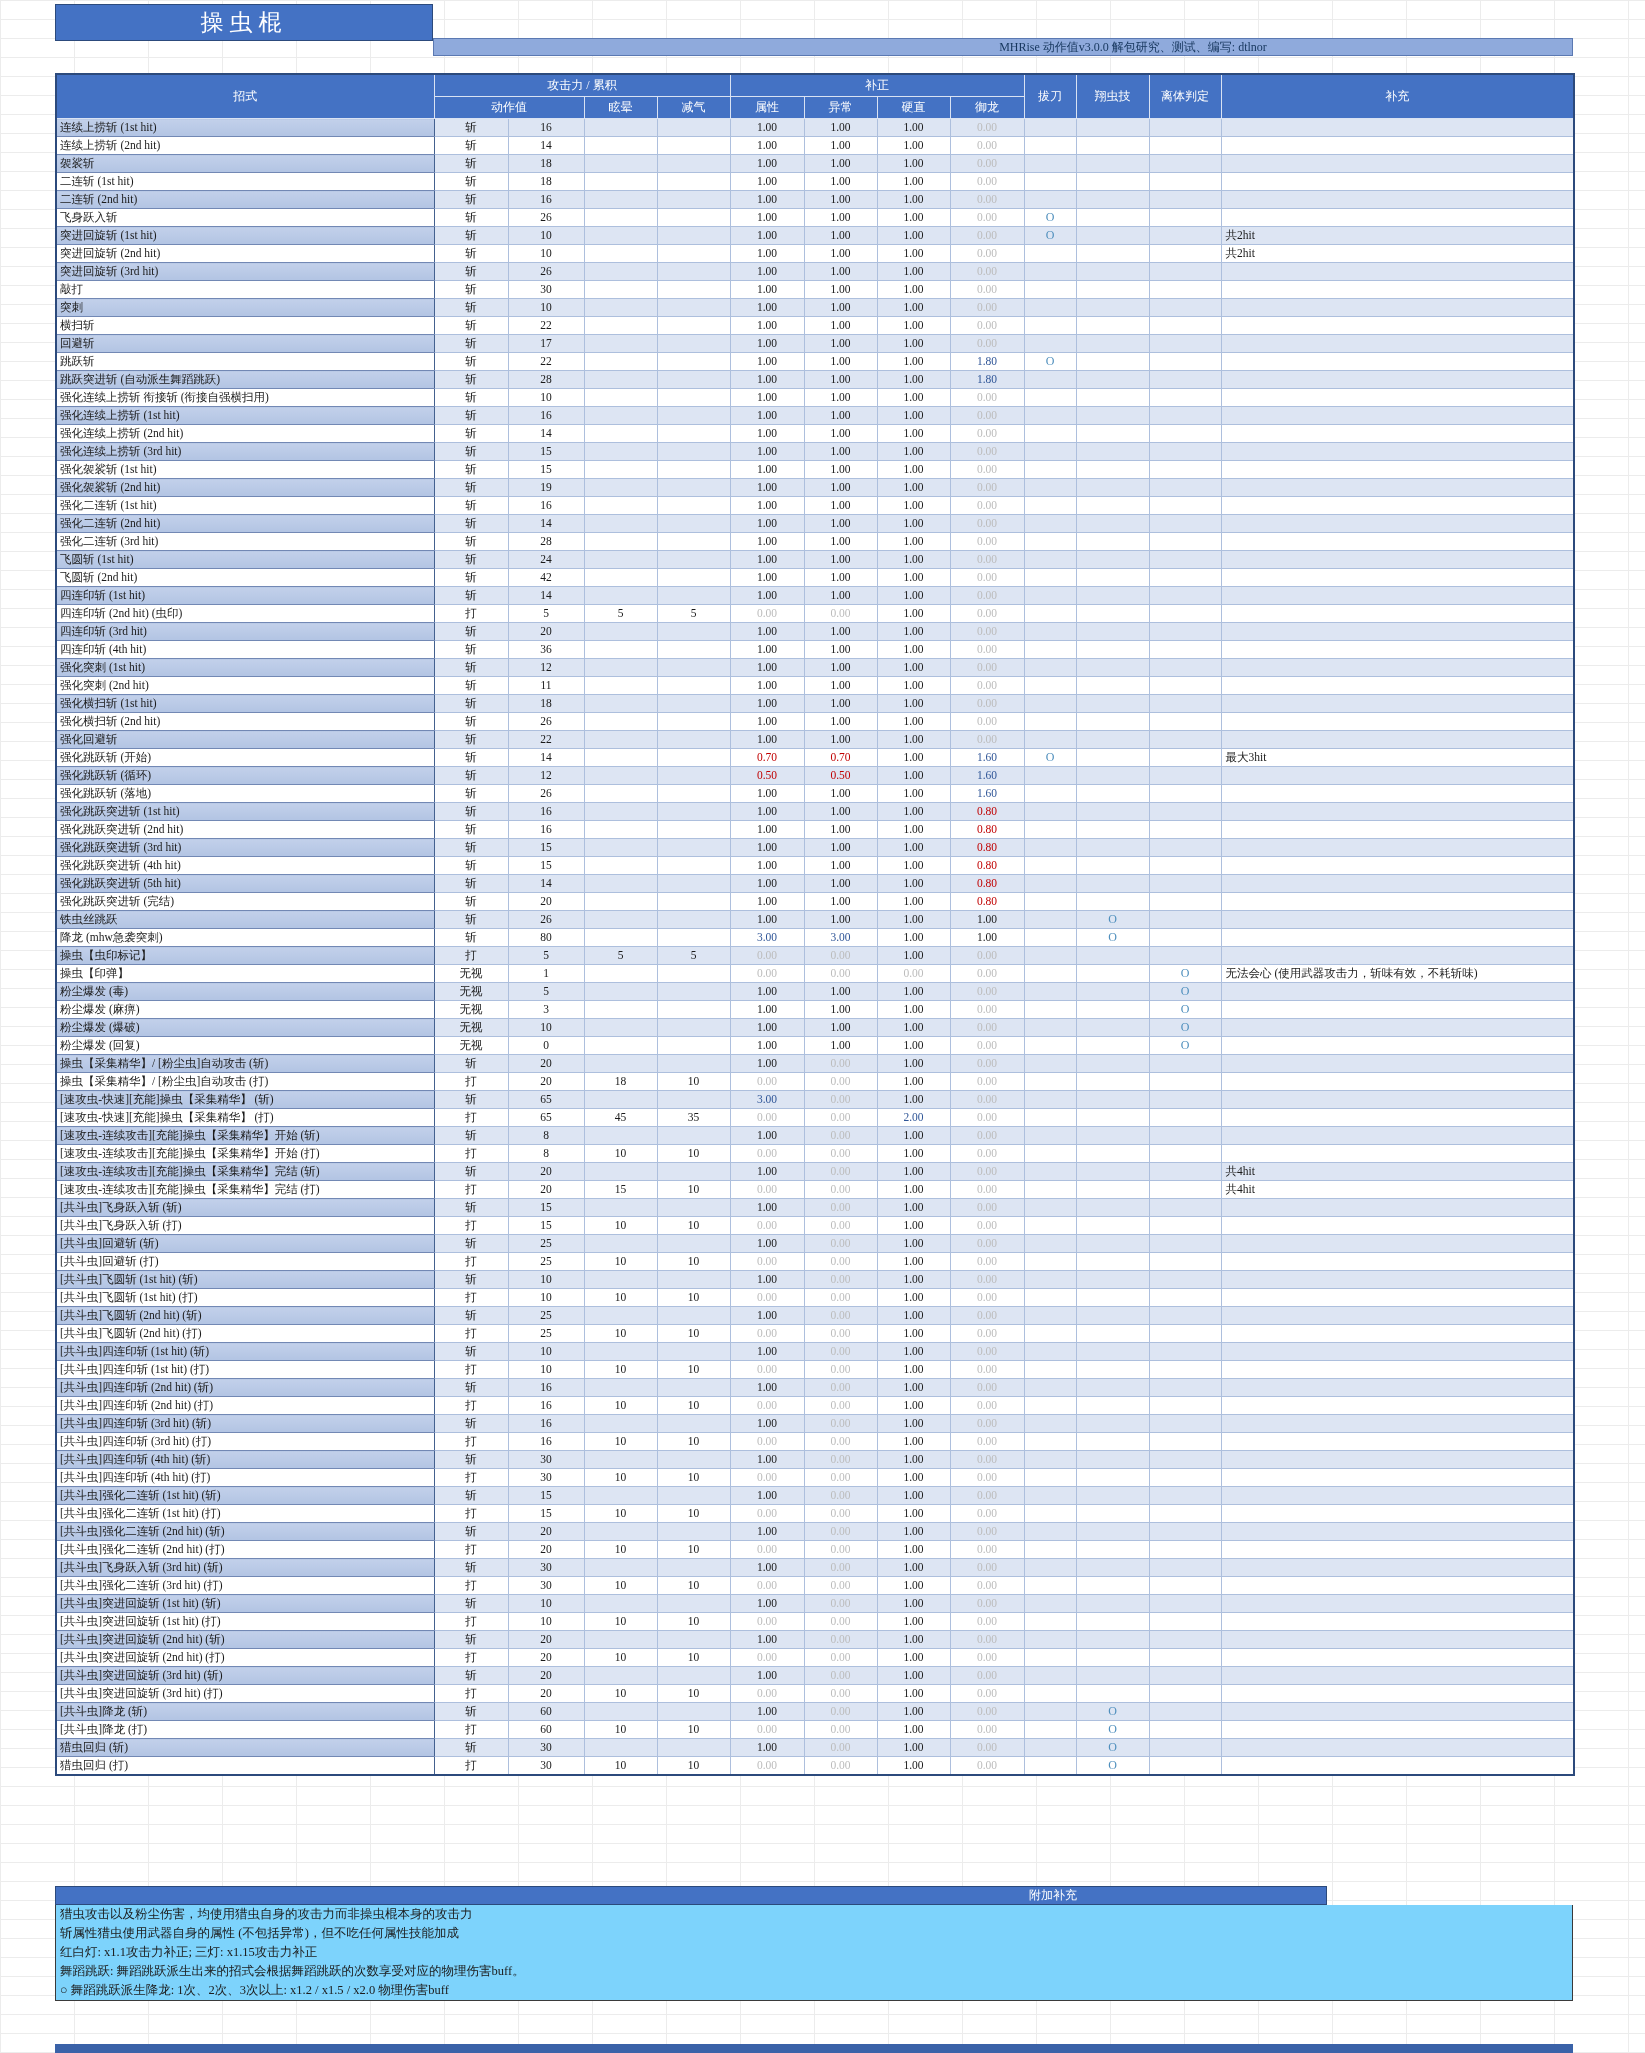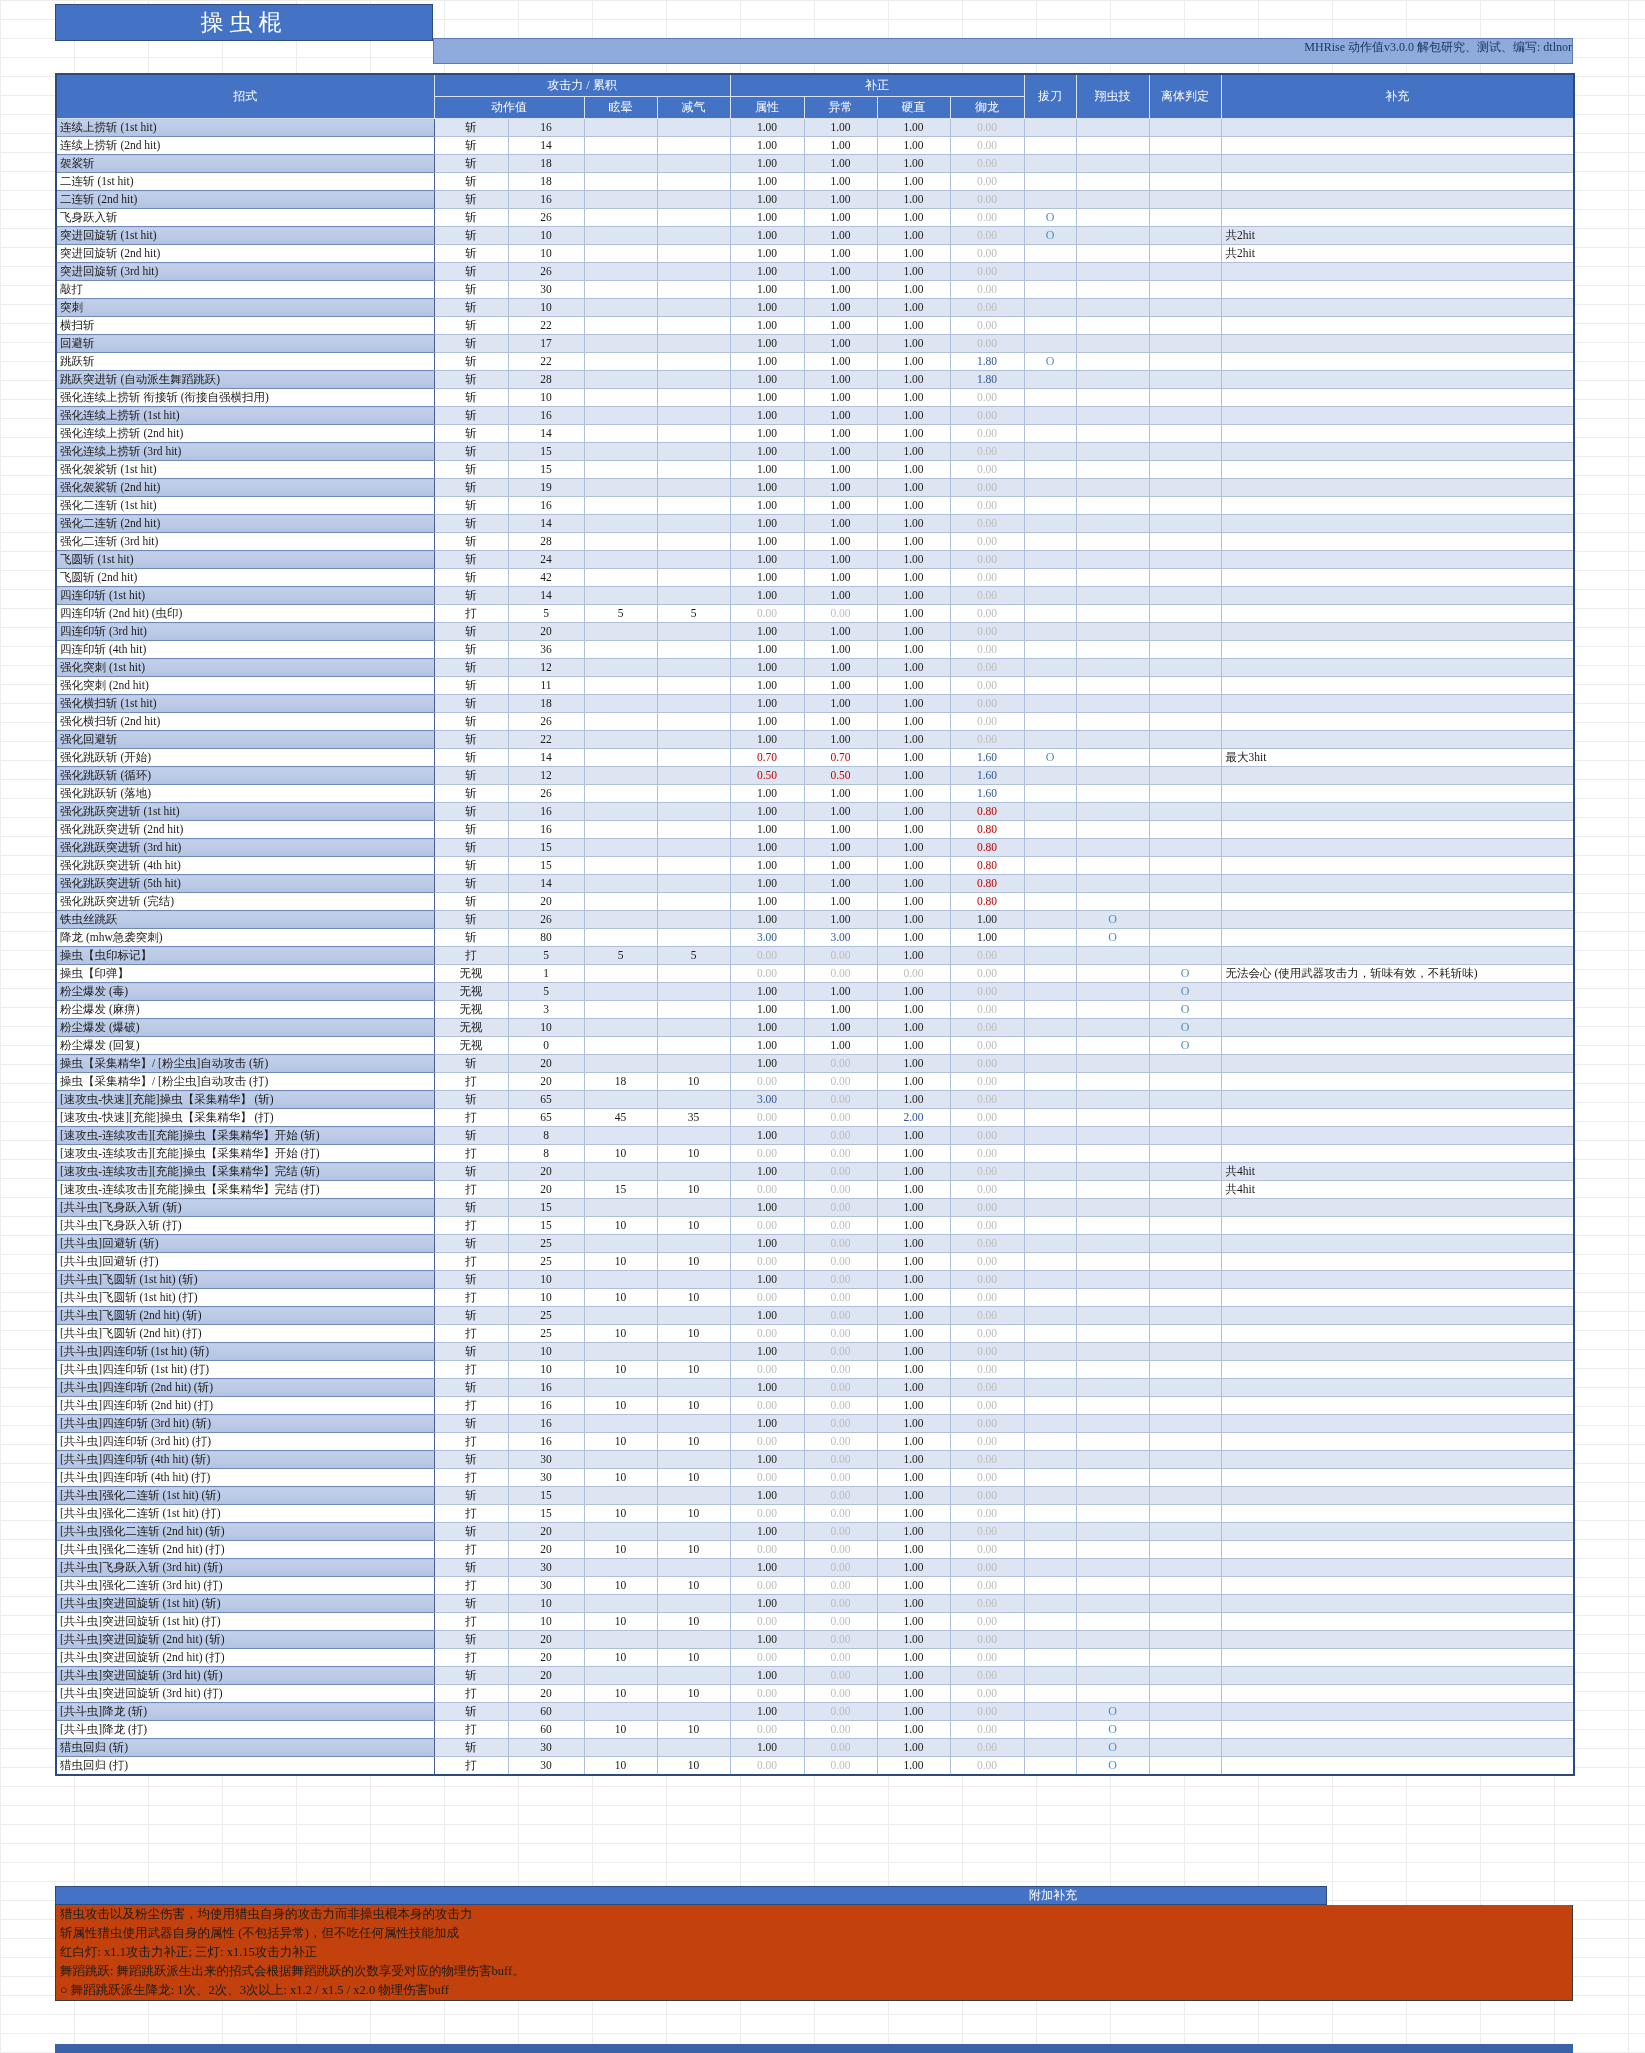--- a/index.html
+++ b/index.html
@@ -10,23 +10,23 @@
       linear-gradient(to right,#ececec 1px,transparent 1px) 0 0 / 74px 19px repeat,
       linear-gradient(to bottom,#ececec 1px,transparent 1px) 0 0 / 74px 19px repeat,
       #ffffff;
   }
   .title-box{
     position:absolute;left:55px;top:4px;width:378px;height:37px;
     background:#4472c4;border:1px solid #2c4a7c;box-sizing:border-box;
     color:#fff;font-size:23px;line-height:35px;text-align:center;letter-spacing:6px;
   }
   .banner{
-    position:absolute;left:433px;top:38px;width:1140px;height:26px;
+    position:absolute;left:433px;top:38px;width:1140px;height:18px;
     background:#8faadc;border:1px solid #5b79b2;box-sizing:border-box;
-    color:#17375e;font-size:12px;line-height:16px;text-align:right;text-indent:260px;
+    color:#17375e;font-size:12px;line-height:16px;text-align:center;text-indent:260px;
     white-space:nowrap;overflow:hidden;
   }
   table.mv-table{
     position:absolute;left:55px;top:73px;width:1518px;
     border-collapse:collapse;table-layout:fixed;
     border:2px solid #2c4a7c;
     font-size:11.5px;color:#1a1a1a;
   }
   .mv-table th{
     background:#4472c4;color:#fff;font-weight:normal;font-size:12px;
@@ -48,21 +48,21 @@
   .mv-table .grey{color:#bcbcbc;}
   .mv-table .red{color:#c00000;text-align:center;}
   .mv-table .blue{color:#2f5597;}
   .footer-header{
     position:absolute;left:55px;top:1886px;width:1272px;height:19px;
     background:#4472c4;border:1px solid #2c4a7c;box-sizing:border-box;
     color:#fff;font-size:12px;line-height:17px;text-align:left;padding-left:973px;
   }
   .footer-body{
     position:absolute;left:55px;top:1905px;width:1518px;
-    border:1px solid #3a3a3a;border-top:none;box-sizing:border-box;background:#c2410c;
+    border:1px solid #3a3a3a;border-top:none;box-sizing:border-box;background:#7dd3fc;
   }
   .footer-line{
     height:19px;line-height:19px;font-size:12.5px;color:#1c1c1c;
     padding-left:4px;white-space:nowrap;overflow:hidden;
   }
   .bottom-bar{
     position:absolute;left:55px;top:2044px;width:1518px;height:9px;
     background:#3a62a8;
   }
 </style>

